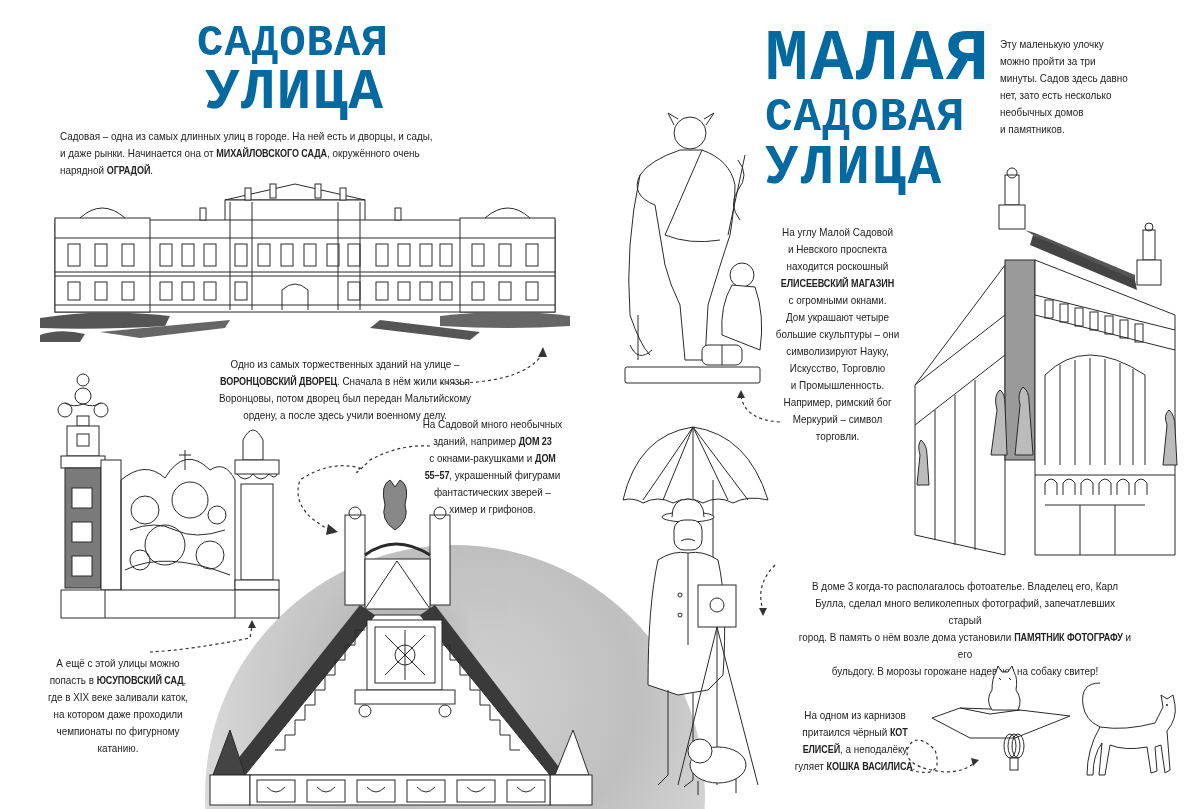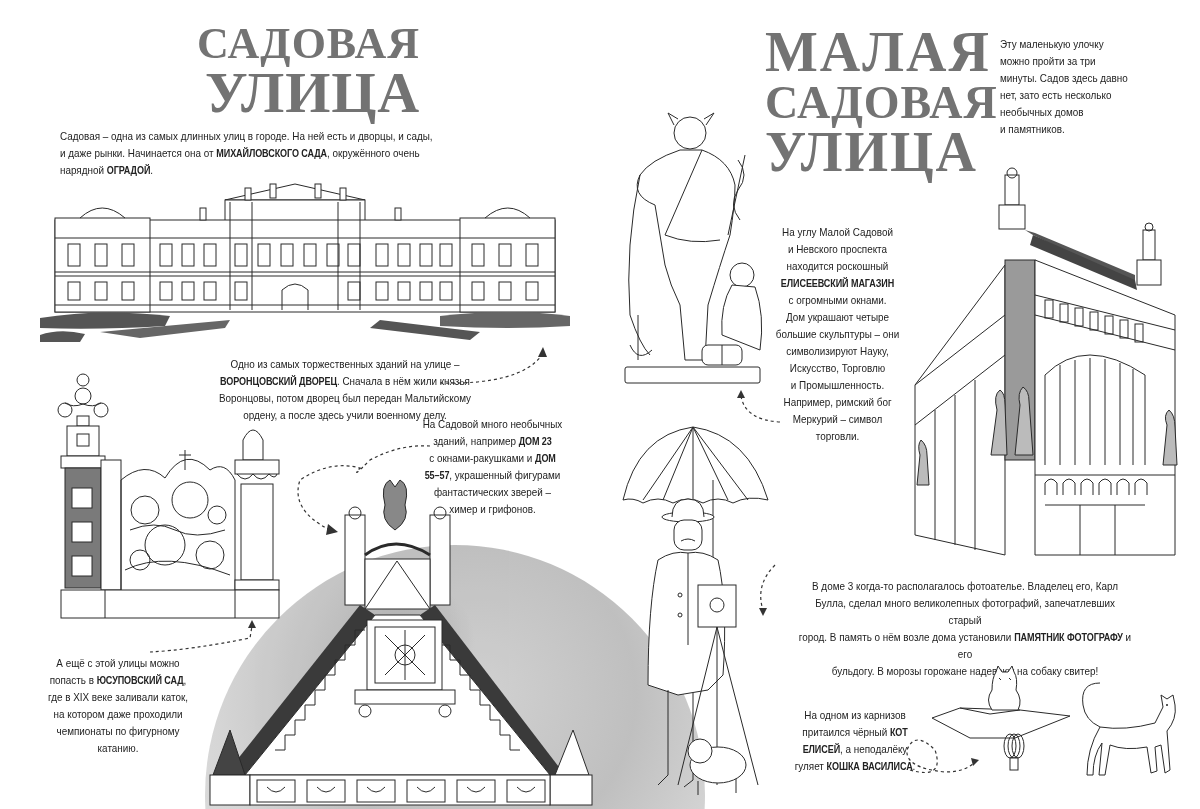--- a/index.html
+++ b/index.html
@@ -4,30 +4,30 @@
 <style>
   * { box-sizing: border-box; margin: 0; padding: 0; }
   html, body { width: 1200px; height: 809px; background: #ffffff; overflow: hidden; }
   body { position: relative; font-family: "Liberation Sans", sans-serif; color: #1e1e1e; }
 
   .abs { position: absolute; }
 
   
   .title {
     position: absolute;
-    font-family: Liberation Serif, serif;
+    font-family: Liberation Mono, monospace;
     font-weight: 900;
-    color: #737373;
+    color: #0369a1;
     letter-spacing: 1px;
     line-height: 0.98;
     text-transform: uppercase;
   }
   .title-left .l1 { font-size: 44px; display: block; }
   .title-left .l2 { font-size: 58px; display: block; }
-  .title-right .r1 { font-size: 56px; display: block; letter-spacing: 2px; }
+  .title-right .r1 { font-size: 72px; display: block; letter-spacing: 2px; }
   .title-right .r2 { font-size: 46px; display: block; }
   .title-right .r3 { font-size: 56px; display: block; letter-spacing: 2px; }
 
   
   .txt {
     position: absolute;
     font-family: "Liberation Sans", sans-serif;
     font-size: 11.5px;
     line-height: 17px;
     color: #222;

